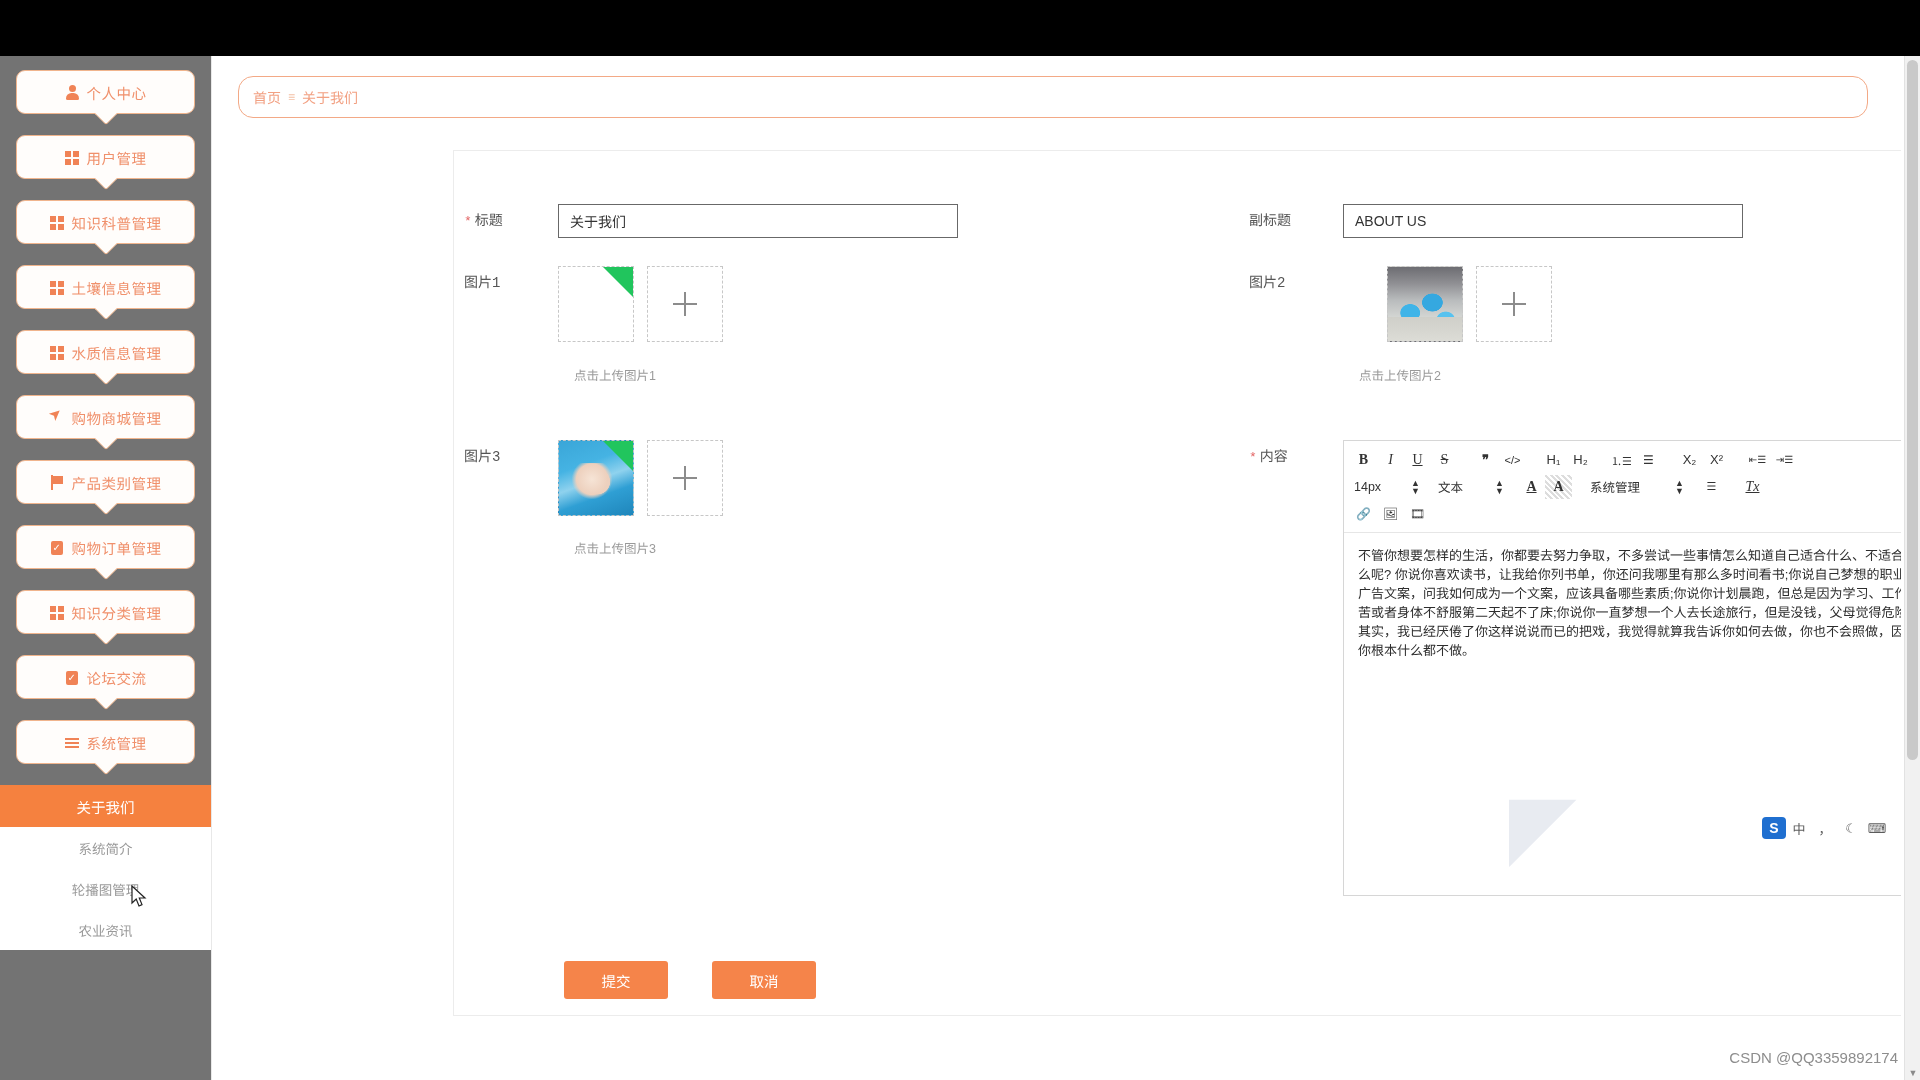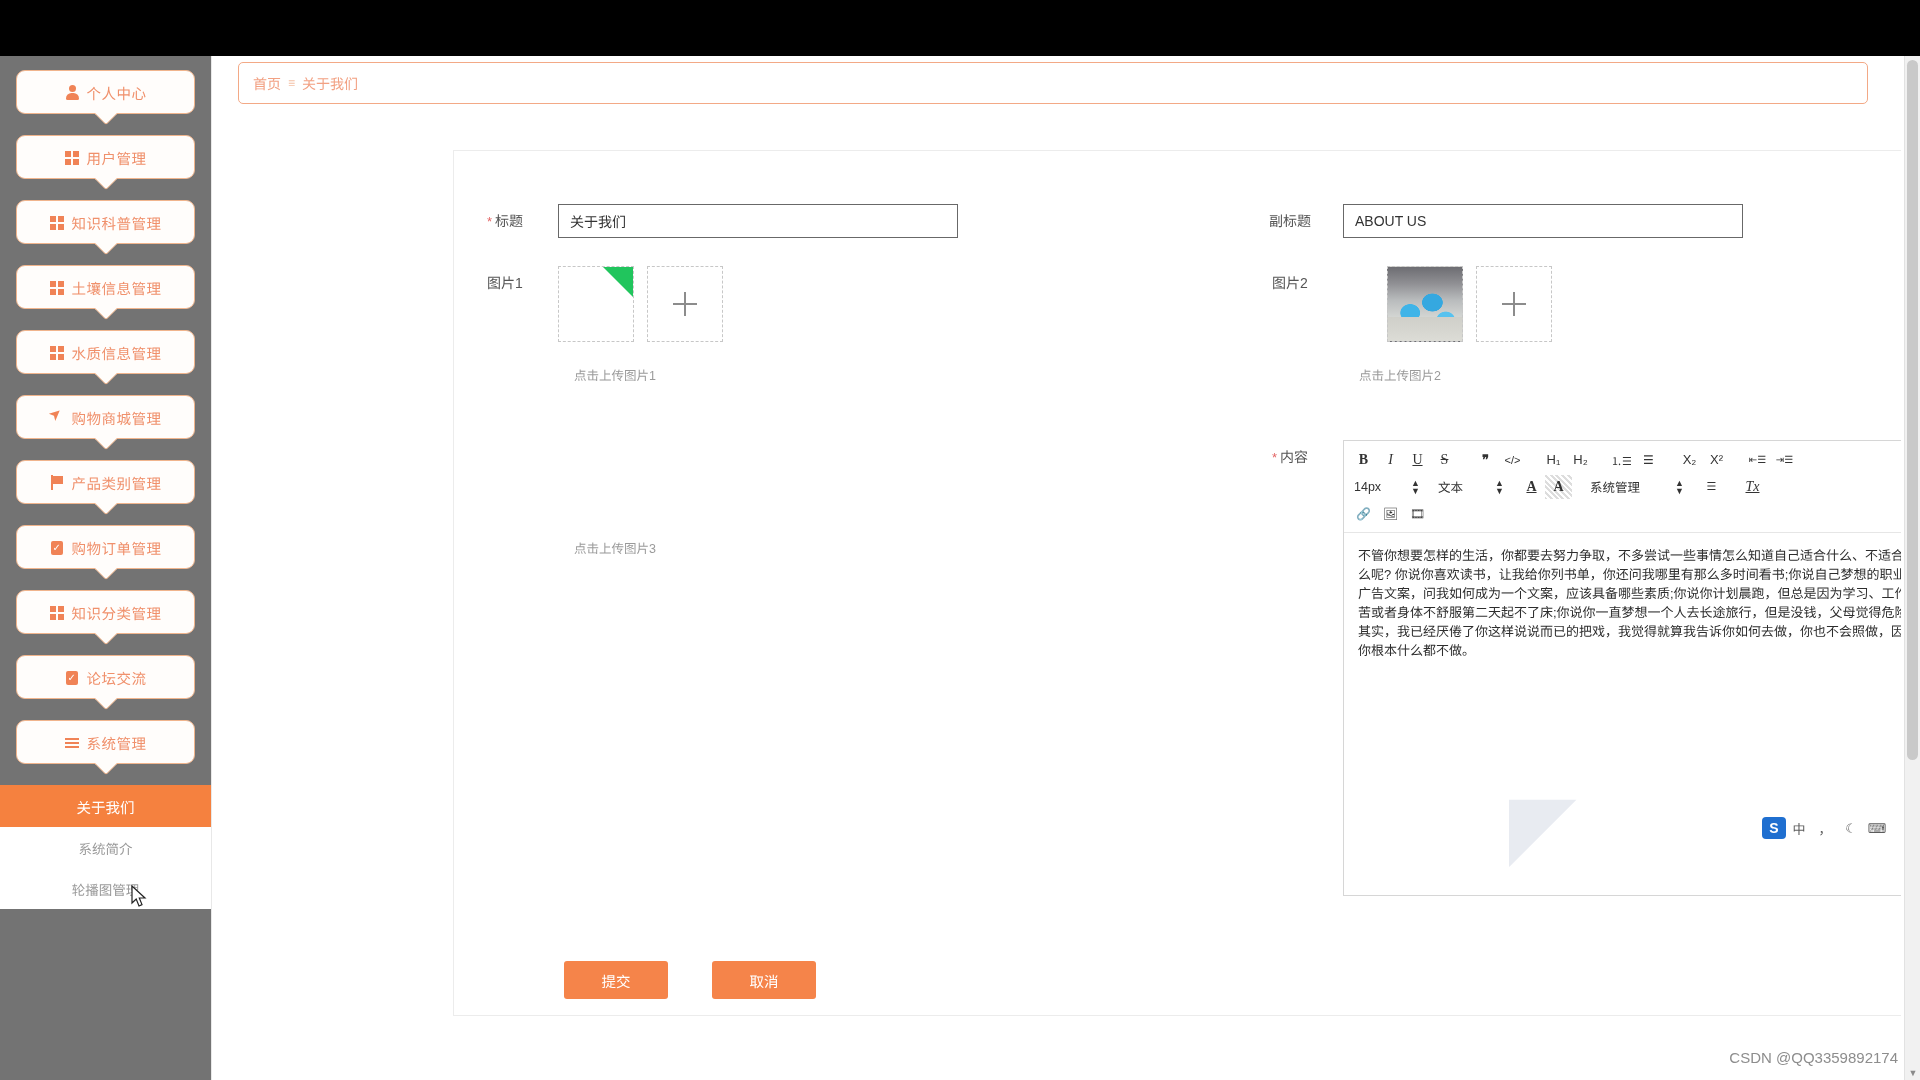--- a/index.html
+++ b/index.html
@@ -144,45 +144,46 @@
   }
 
   
   .main {
     position: absolute; left: 213px; top: 56px;
     width: 1688px; height: 1024px;
     background: #ffffff;
     overflow: hidden;
   }
   .breadcrumb-box {
-    position: absolute; left: 25px; top: 6px;
+    position: absolute; left: 25px; top: 20px;
     width: 1630px; height: 42px;
     border: 1px solid #f3a986;
-    border-radius: 5px;
+    border-radius: 15px;
     background: #fff;
     display: flex; align-items: center;
   }
   .bc-item { font-size: 14px; color: #f2a183; padding: 0 0 0 14px; cursor: pointer; }
   .bc-sep  { font-size: 12px; color: #f4c0a6; padding: 0 7px; }
   .bc-cur  { font-size: 14px; color: #f2a183; }
 
   .panel {
     position: absolute; left: 240px; top: 94px;
     width: 1625px; height: 866px;
     border: 1px solid #ececec;
     background: #ffffff;
   }
   .panel-inner { position: relative; width: 100%; height: 100%; }
 
   .frow { position: absolute; display: flex; align-items: flex-start; }
   .flabel {
     font-size: 14px; color: #555;
-    width: 94px; text-align: center;
+    width: 94px; text-align: left;
     padding-right: 12px; line-height: 34px;
     white-space: nowrap;
+    font-family: Liberation Mono, monospace;
   }
   .req { color: #e36565; margin-right: 3px; font-size: 13px; }
 
   .ftext {
     width: 400px; height: 34px;
     border: 1px solid #686868;
     padding: 0 11px;
     font-size: 14px; color: #333;
     line-height: 32px;
     background: #fff;
@@ -423,20 +424,21 @@
         <span class="label">系统管理</span>
         <span class="tail"></span>
       </div>
 
       <div class="submenu-active">
         <span class="label">关于我们</span>
       </div>
 
       <div class="submenu-item">系统简介</div>
       <div class="submenu-item">轮播图管理</div>
+      <div class="submenu-item">农业资讯</div>
     </div>
   </div>
 
   <svg class="cursor" viewBox="0 0 18 24">
     <path d="M1 1 L1 18 L5.2 14 L8 21 L11 19.6 L8.3 13 L14 13 Z" fill="#ffffff" stroke="#222" stroke-width="1.2"></path>
   </svg>
 
   <div class="main">
 
     <div class="breadcrumb-box">
@@ -477,20 +479,31 @@
           <div class="flabel">图片2</div>
           <div class="upload-row">
             <div class="thumb thumb-img2"></div>
             <div class="plusbox">
               <span class="pl"></span>
             </div>
           </div>
         </div>
         <div class="uphint" style="position:absolute; left:905px; top:214px;">点击上传图片2</div>
 
+        <div class="frow" style="left:10px; top:289px;">
+          <div class="flabel">图片3</div>
+          <div class="upload-row">
+            <div class="thumb thumb-img3">
+              <span class="corner"></span>
+            </div>
+            <div class="plusbox">
+              <span class="pl"></span>
+            </div>
+          </div>
+        </div>
         <div class="uphint" style="position:absolute; left:120px; top:387px;">点击上传图片3</div>
 
         <div class="frow" style="left:795px; top:289px;">
           <div class="flabel">
             <span class="req">*</span><span>内容</span>
           </div>
 
           <div class="editor">
             <div class="toolbar">
 

